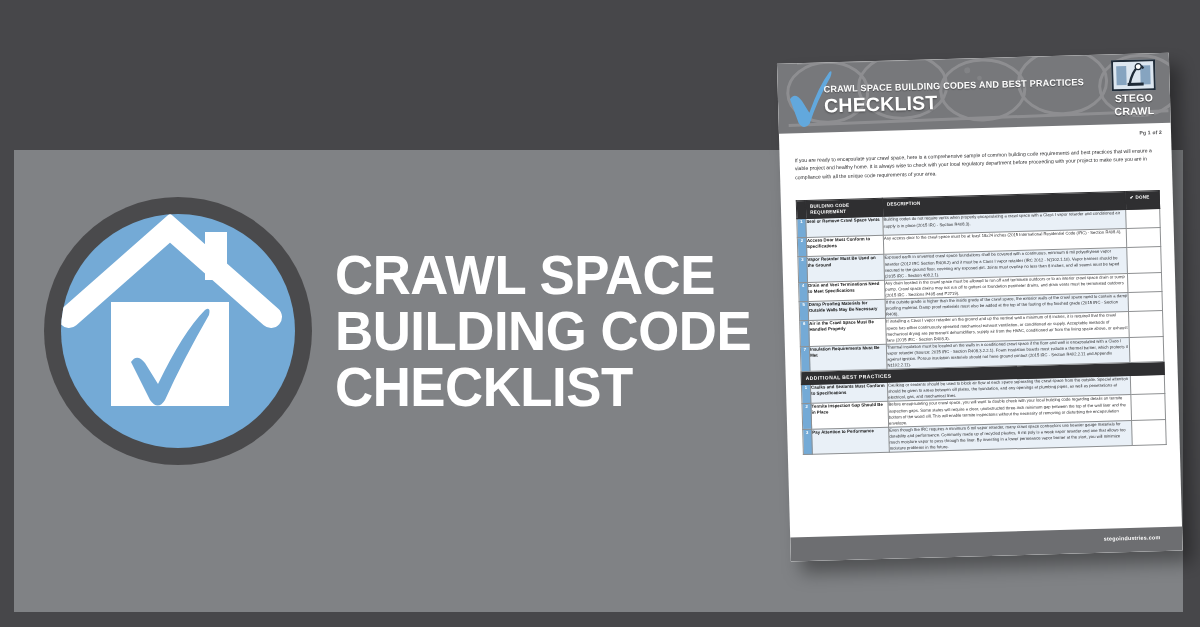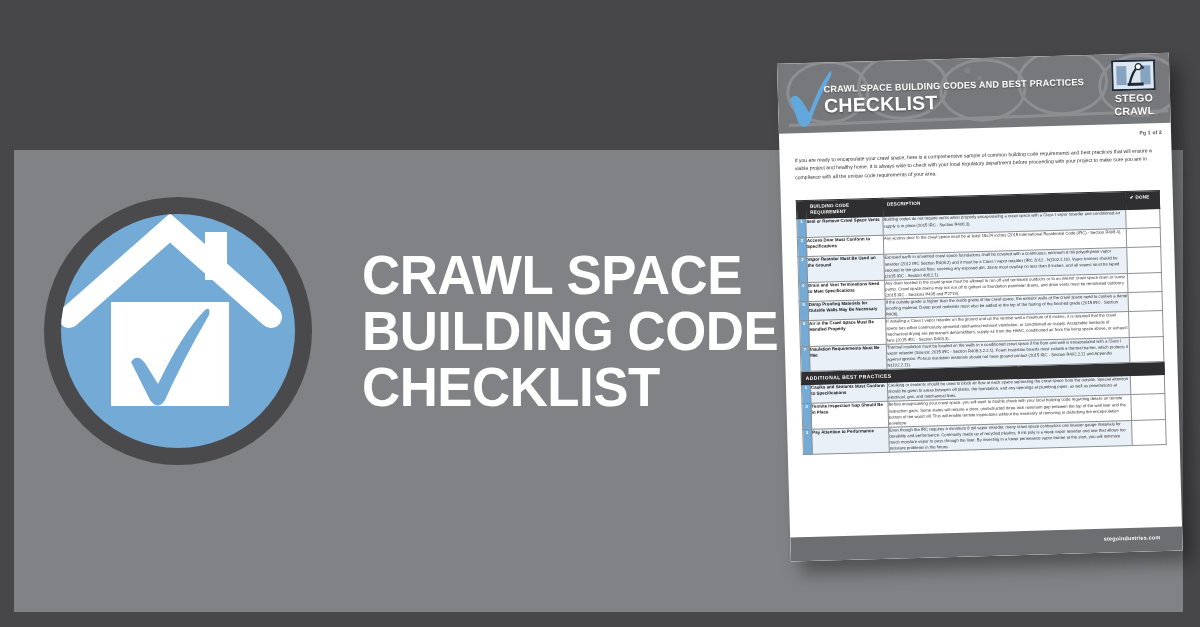--- a/index.html
+++ b/index.html
@@ -13,21 +13,21 @@
 
   
   .panel{
     position:absolute;left:14px;top:150px;width:1169px;height:462px;
     background:#808285;
   }
 
   
   .hero{
     position:absolute;left:44px;top:196px;width:740px;height:270px;
-    display:flex;align-items:center;gap:50px;
+    display:flex;align-items:center;gap:23px;
   }
 
   
   .badge{
     position:relative;width:268px;height:268px;flex:0 0 268px;
     border-radius:50%;
     background:#4a4a4c;
     display:flex;align-items:center;justify-content:center;
   }
   .badge .inner{

